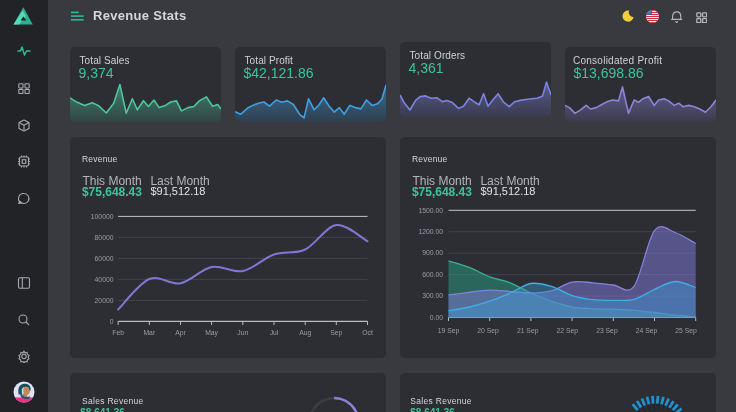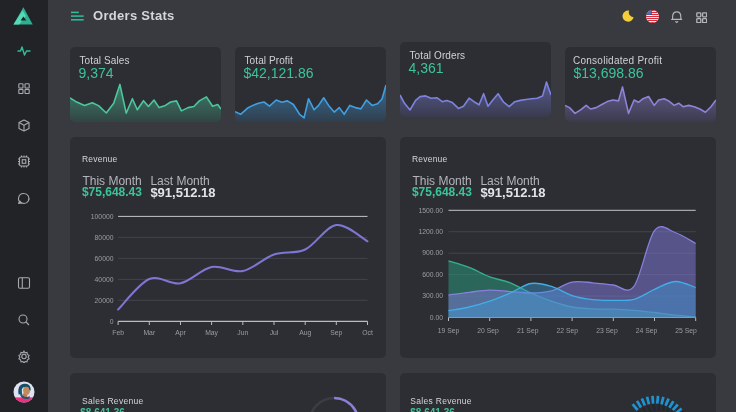--- a/index.html
+++ b/index.html
@@ -7,21 +7,21 @@
 .sidebar{position:absolute;left:0;top:0;width:48px;height:412px;background:#222327;z-index:5}
 .sideicon{position:absolute;left:0;width:48px;text-align:center}
 .card{position:absolute;background:#2d2e34;border-radius:5px;overflow:hidden}
 .abs{position:absolute;line-height:1}
 .statlabel{left:9.5px;top:8.9px;font-size:10px;font-weight:normal;color:#cfd1d4;letter-spacing:.1px}
 .statval{left:8.5px;top:19.1px;font-size:14px;font-weight:normal;color:#3cc497}
 .sparks{position:absolute;left:0;bottom:0;width:151px;height:40px}
 .cardtitle{font-size:8.5px;font-weight:normal;color:#d4d6d9;letter-spacing:.2px}
 .mlabel{font-size:12px;color:#b3b5ba}
 .mval-g{font-size:12px;font-weight:bold;color:#3cc497}
-.mval-w{font-size:13px;font-weight:bold;color:#e2e3e6}
+.mval-w{font-size:11px;font-weight:normal;color:#e2e3e6}
 .axis{font-size:6.8px;fill:#9a9da3}
 </style></head>
 <body>
 
 <div class="sidebar">
  <svg class="sideicon" style="top:6.5px" width="48" height="20" viewBox="0 0 48 20">
    <polygon points="23.4,0.3 32.7,17.4 13.5,17.4" fill="#2db092"></polygon>
       <polygon points="22.6,3.4 25.9,9.1 19.1,17.4 13.5,17.4" fill="#55dab5"></polygon>
    <polygon points="23.4,9.5 26.3,13.4 20.6,13.4" fill="#222327"></polygon>
  </svg>
@@ -85,21 +85,21 @@
  </svg>
 </div>
 
 <svg style="position:absolute;left:71px;top:11px" width="14" height="11" viewBox="0 0 14 11">
   <g stroke="#2fbf9a" stroke-width="1.5">
     <line x1="0" y1="1.4" x2="7.8" y2="1.4"></line>
     <line x1="0" y1="5.1" x2="12.7" y2="5.1"></line>
     <line x1="0" y1="8.8" x2="12.7" y2="8.8"></line>
   </g>
 </svg>
-<div class="abs" style="left:93px;top:8.8px;font-size:13px;font-weight:bold;color:#d4d6d9;letter-spacing:.3px">Orders Stats</div>
+<div class="abs" style="left:93px;top:8.8px;font-size:13px;font-weight:bold;color:#d4d6d9;letter-spacing:.3px">Revenue Stats</div>
 <svg style="position:absolute;left:621.5px;top:10px" width="12" height="12" viewBox="0 0 12 12">
   <path d="M7.2 0.6 A5.6 5.6 0 1 0 11.6 7.2 A4.7 4.7 0 0 1 7.2 0.6 Z" fill="#f2cd3c"></path>
 </svg>
 <svg style="position:absolute;left:646px;top:10px" width="13" height="13" viewBox="0 0 13 13">
   <defs>
       <clipPath id="flg">
         <circle cx="6.5" cy="6.5" r="6.5"></circle>
       </clipPath>
     </defs>
   <g clip-path="url(#flg)">

